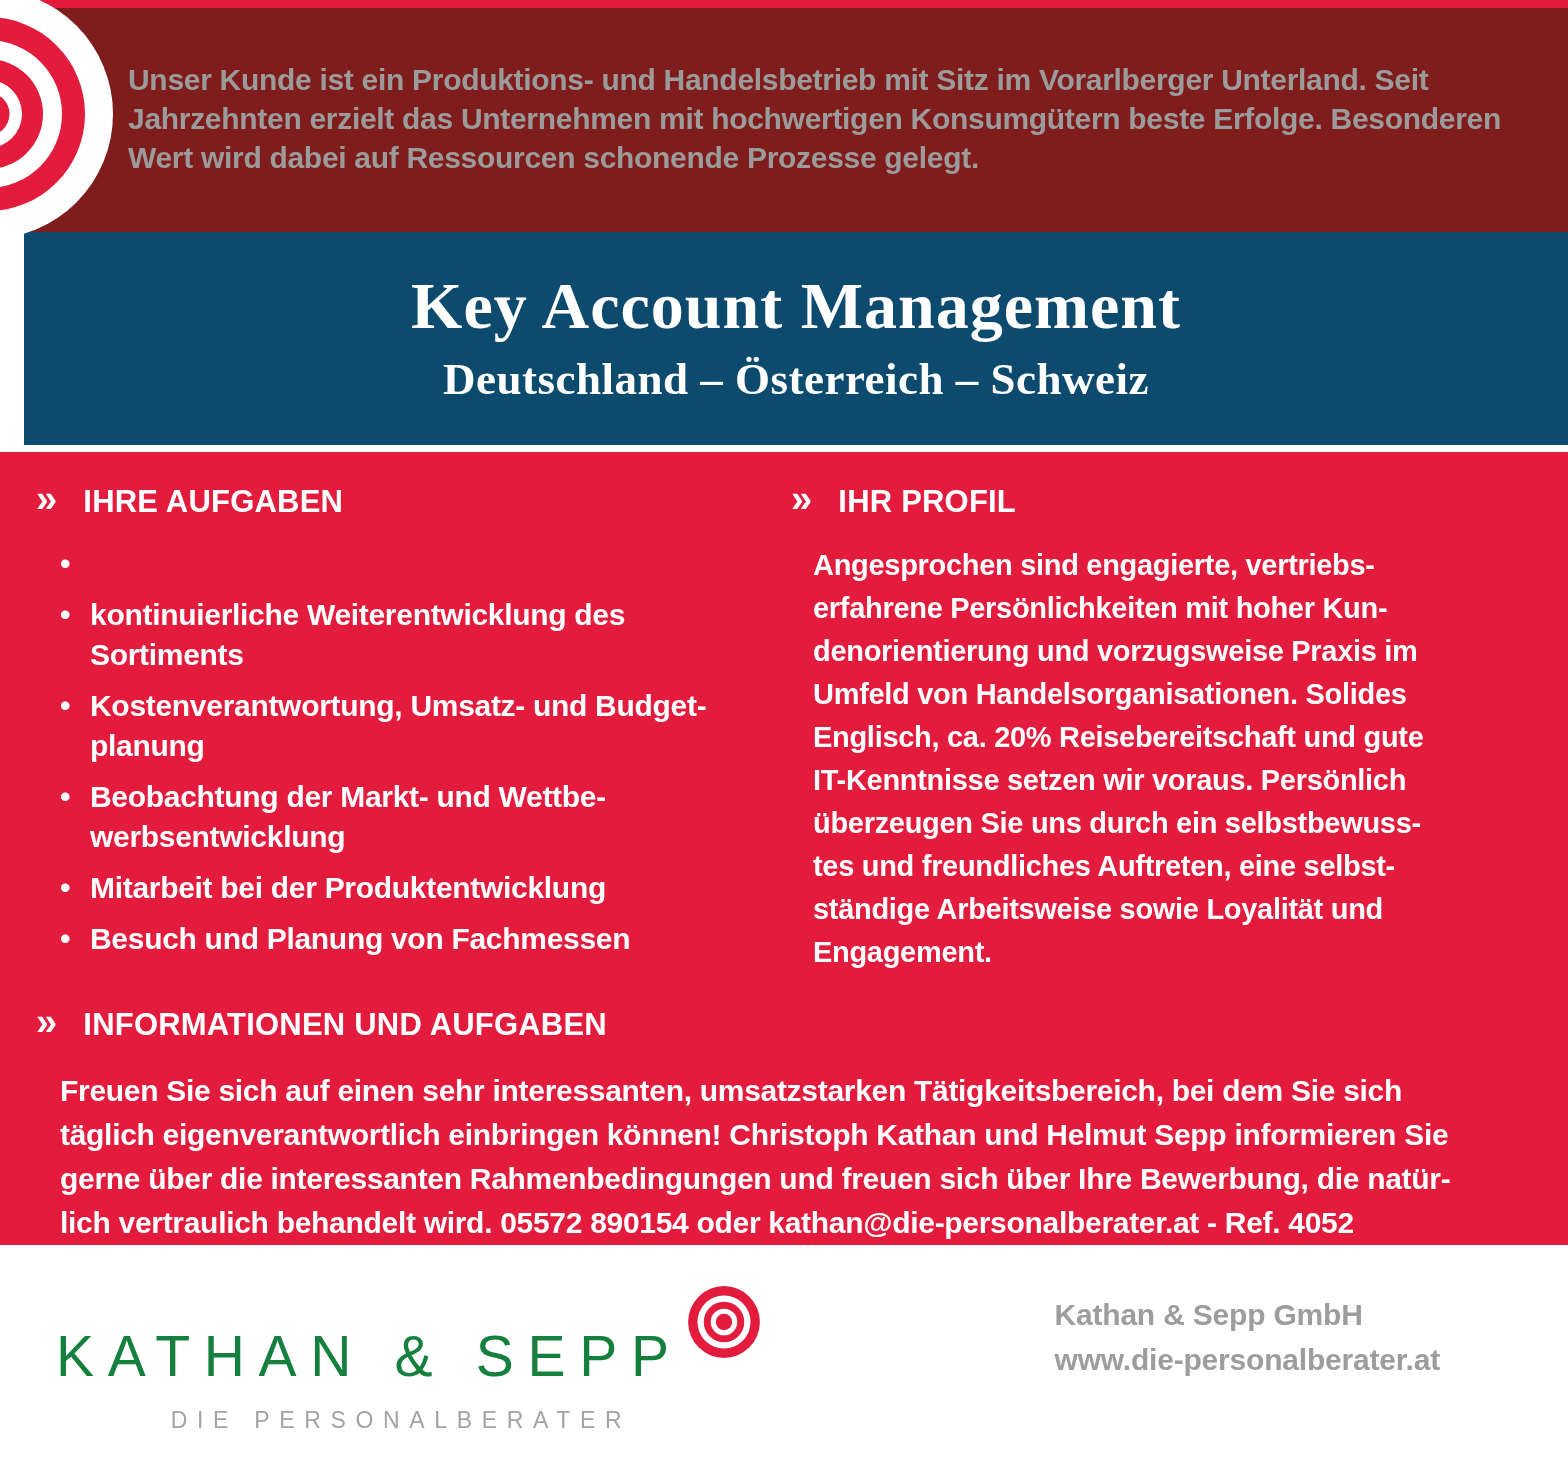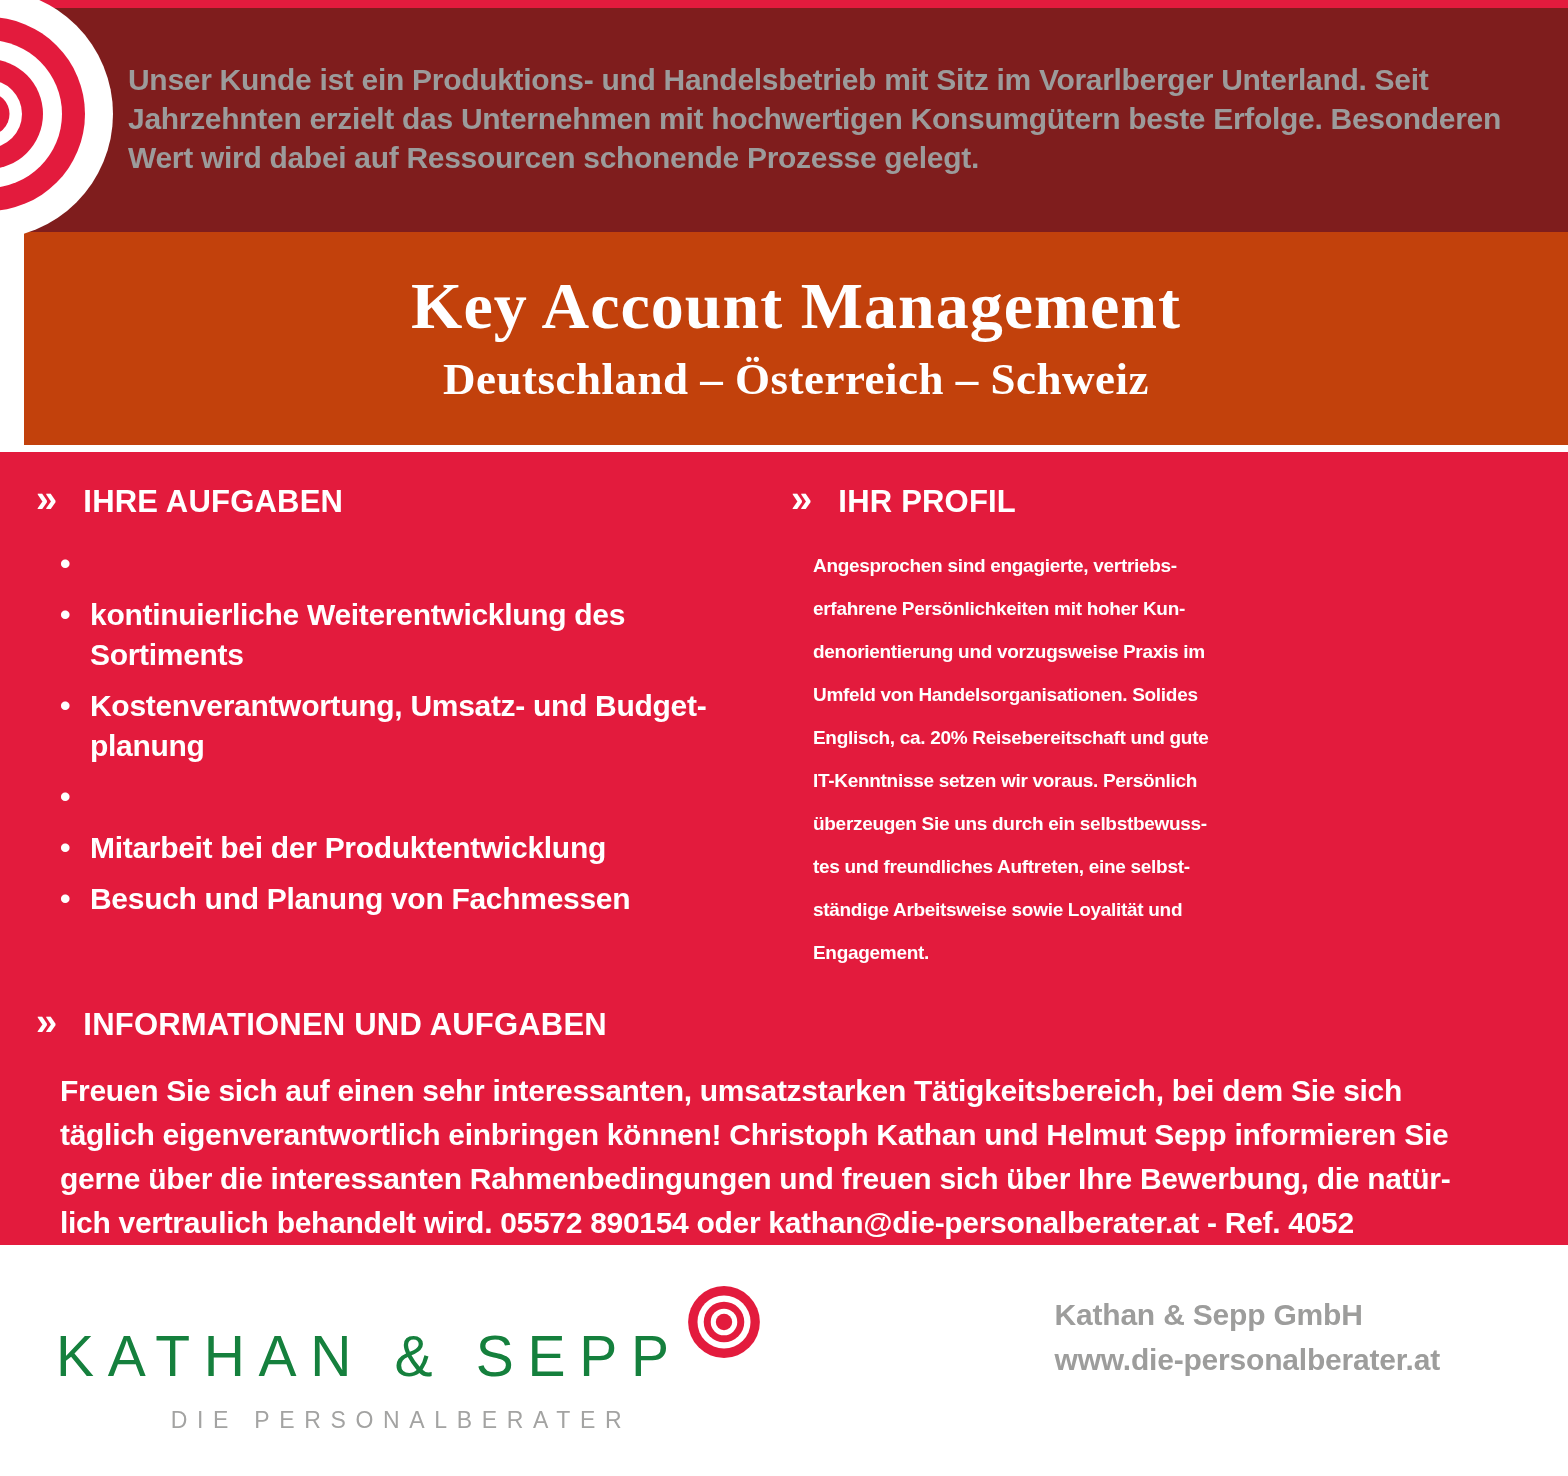--- a/index.html
+++ b/index.html
@@ -39,21 +39,21 @@
     font-size: 30px;
     font-weight: 700;
     line-height: 39px;
     letter-spacing: -0.3px;
     color: #9c9b9b;
     white-space: pre-line;
   }
   
   .title-band {
     height: 213px;
-    background: #c2410c;
+    background: #0c4a6e;
     color: #ffffff;
     text-align: center;
     font-family: "Liberation Serif", serif;
     margin-left: 24px;
   }
   .title-band h1 {
     margin: 0;
     padding-top: 38px;
     font-size: 66px;
     font-weight: 700;
@@ -99,21 +99,21 @@
     font-size: 30px;
     font-weight: 700;
     line-height: 40px;
     letter-spacing: -0.3px;
   }
   .tasks li { display: flex; margin-bottom: 11px; }
   .tasks .bullet { flex: 0 0 30px; }
   .task-text { white-space: pre-line; }
   .profile {
     margin: 24px 0 17px 22px;
-    font-size: 19px;
+    font-size: 29px;
     font-weight: 700;
     line-height: 43px;
     letter-spacing: -0.3px;
     white-space: pre-line;
   }
   .contact-head { margin-top: 12px; }
   .contact {
     margin: 26px 0 0 24px;
     font-size: 30px;
     font-weight: 700;
@@ -208,20 +208,22 @@
             <span class="task-text">kontinuierliche Weiterentwicklung des
 Sortiments</span>
           </li>
           <li>
             <span class="bullet">•</span>
             <span class="task-text">Kostenverantwortung, Umsatz- und Budget-
 planung</span>
           </li>
           <li>
             <span class="bullet">•</span>
+            <span class="task-text">Beobachtung der Markt- und Wettbe-
+werbsentwicklung</span>
           </li>
           <li>
             <span class="bullet">•</span>
             <span class="task-text">Mitarbeit bei der Produktentwicklung</span>
           </li>
           <li>
             <span class="bullet">•</span>
             <span class="task-text">Besuch und Planung von Fachmessen</span>
           </li>
         </ul>

